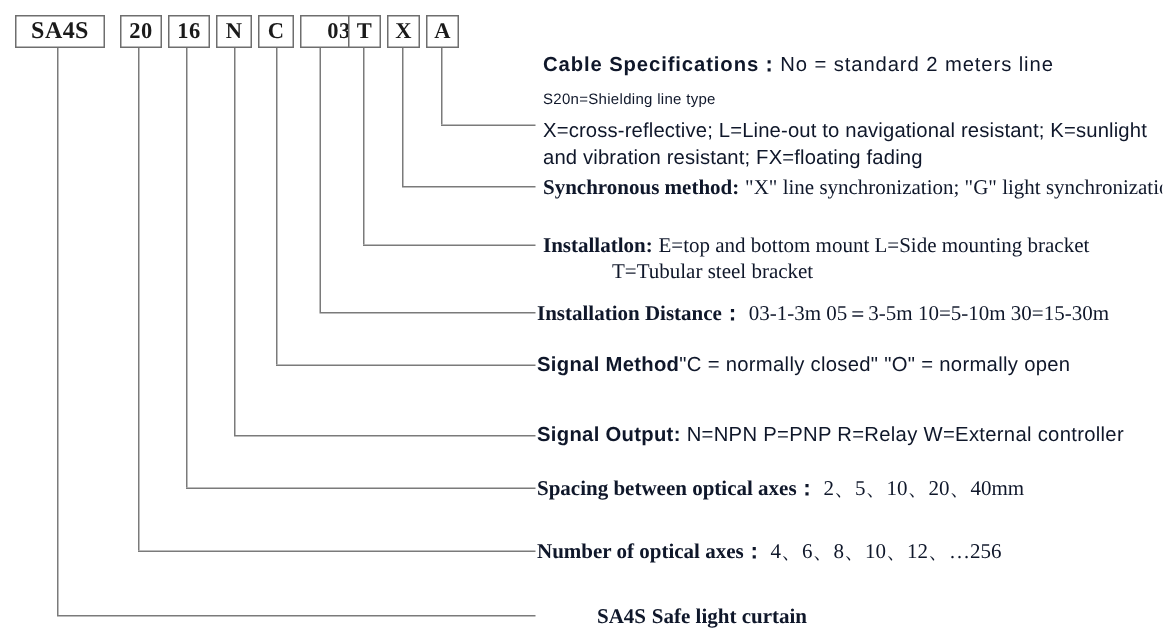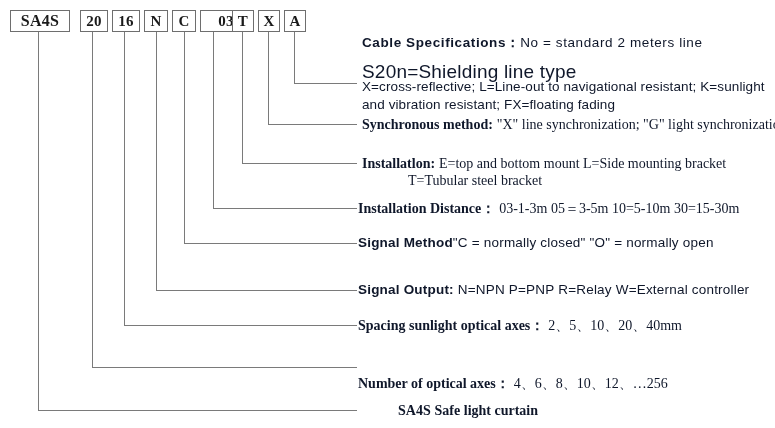--- a/index.html
+++ b/index.html
@@ -66,21 +66,21 @@
   }
 
   
   .ann.sans, .ann.sans .lbl, .ann.sans .val {
     font-family: "Liberation Sans", sans-serif;
   }
   .ann.sans .lbl { font-weight: 700; }
   .ann.sans .val { font-weight: 400; }
 
   .r-cable   { font-size: 13.5px; letter-spacing: 0.6px; }
-  .r-s20n    { font-size: 19px; letter-spacing: 0.2px; }
+  .r-s20n    { font-size: 10px; letter-spacing: 0.2px; }
   .r-xcross  { font-size: 13.5px; letter-spacing: 0.1px; line-height: 18px; }
   .r-sync    { font-size: 14px; }
   .r-install { font-size: 14px; line-height: 17px; }
   .r-dist    { font-size: 14px; }
   .r-method  { font-size: 13.5px; letter-spacing: 0.2px; }
   .r-output  { font-size: 13.5px; letter-spacing: 0.2px; }
   .r-spacing { font-size: 14px; }
   .r-number  { font-size: 14px; }
   .r-base    { font-size: 14px; margin-left: 40px; }
 
@@ -171,25 +171,25 @@
   <div class="ann sans r-method" style="left:358px; top:235px;">
     <span class="lbl">Signal Method</span><span class="val">"C = normally closed"   "O" = normally open</span>
   </div>
 
   <div class="ann sans r-output" style="left:358px; top:282px;text-align:center;">
     <span class="lbl">Signal Output:</span>
     <span class="val">N=NPN P=PNP R=Relay W=External controller</span>
   </div>
 
   <div class="ann r-spacing" style="left:358px; top:317px;">
-    <span class="lbl">Spacing sunlight optical axes：</span>
+    <span class="lbl">Spacing between optical axes：</span>
     <span class="val">2、5、10、20、40mm</span>
   </div>
 
-  <div class="ann r-number" style="left:358px; top:375px;">
+  <div class="ann r-number" style="left:358px; top:359px;">
     <span class="lbl">Number of optical axes：</span>
     <span class="val">4、6、8、10、12、…256</span>
   </div>
 
   <div class="ann r-base" style="left:358px; top:402px;">
     <span class="lbl">SA4S</span>
     <span class="lbl">Safe light curtain</span>
   </div>
 
 </div>

